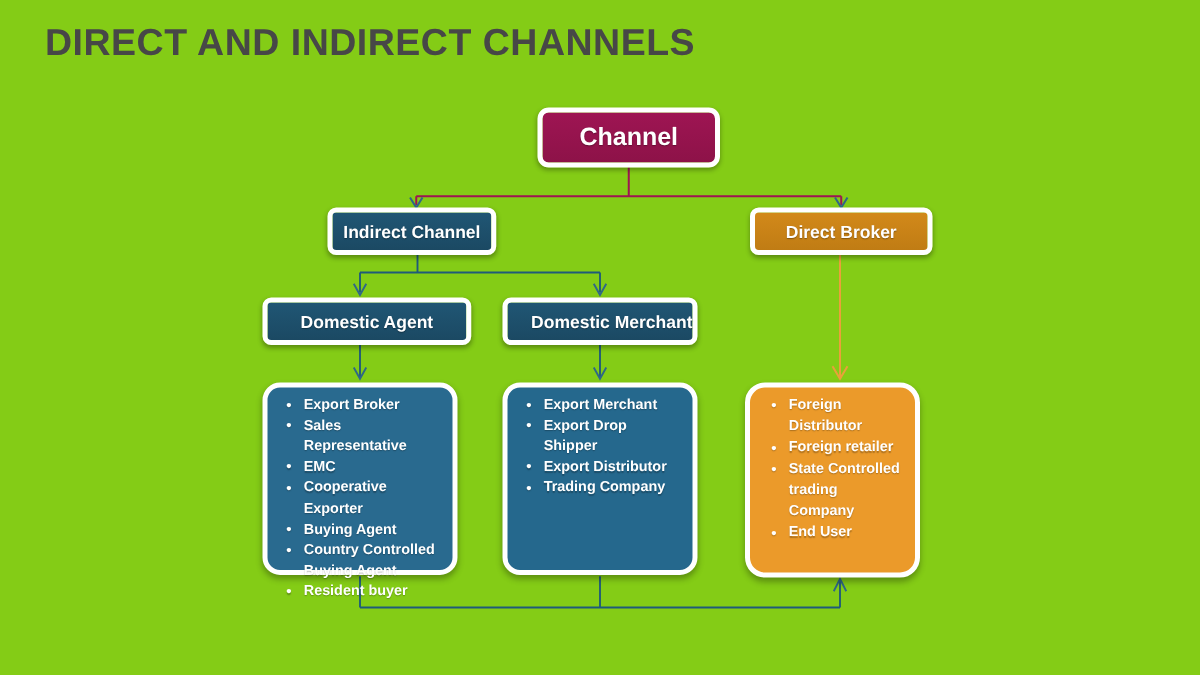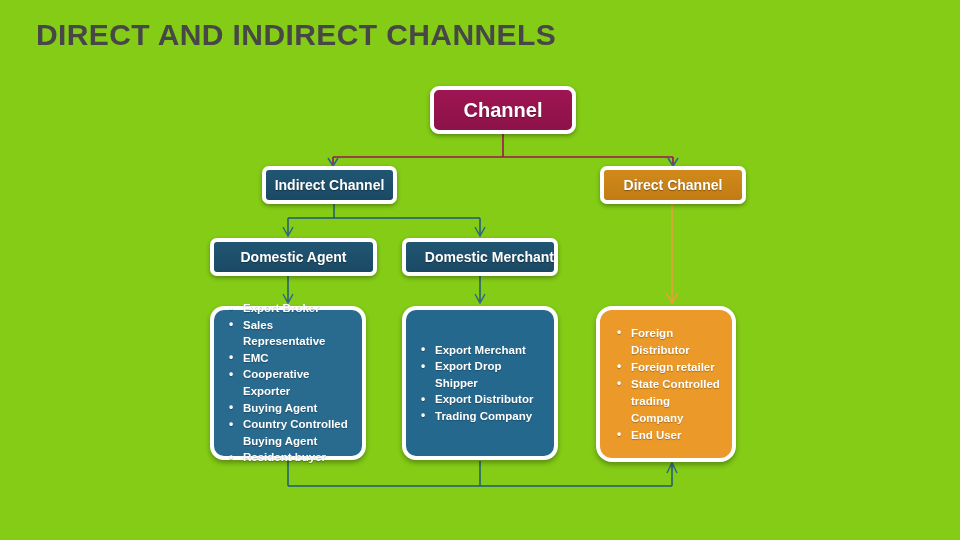--- a/index.html
+++ b/index.html
@@ -107,21 +107,20 @@
 
   
   .card {
     position: absolute;
     box-sizing: border-box;
     border-radius: 14px;
     border: 4px solid #ffffff;
     box-shadow: 0 3px 5px rgba(0,0,0,0.30);
     display: flex;
     flex-direction: column;
-    justify-content: center;
     color: #ffffff;
     padding: 6px 10px 6px 14px;
   }
 
   .card ul {
     margin: 0;
     padding: 0;
     list-style: none;
   }
   .card li {
@@ -231,21 +230,21 @@
 
   <div class="node node-channel">
     <span>Channel</span>
   </div>
 
   <div class="node node-indirect">
     <span>Indirect Channel</span>
   </div>
 
   <div class="node node-direct">
-    <span>Direct Channel</span>
+    <span>Direct Broker</span>
   </div>
 
   <div class="node node-dom-agent">
     <span>Domestic Agent</span>
   </div>
 
   <div class="node node-dom-merchant">
     <span>Domestic Merchant</span>
   </div>
 

